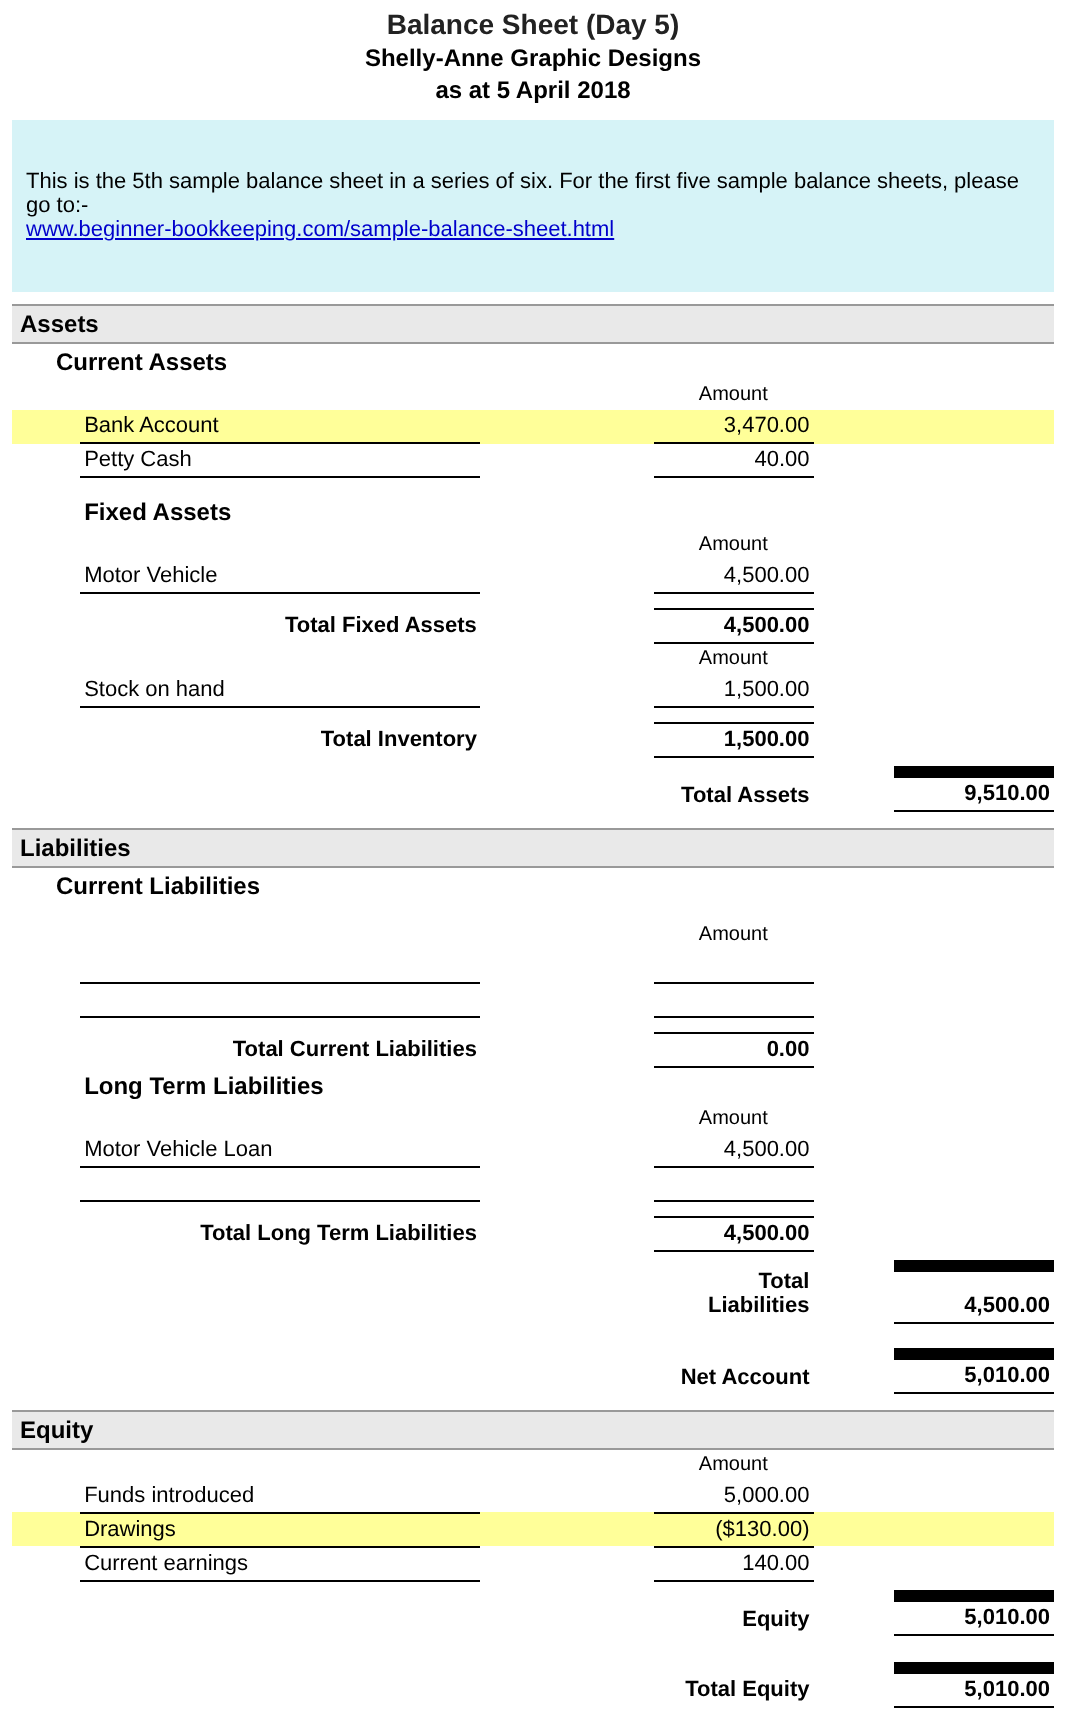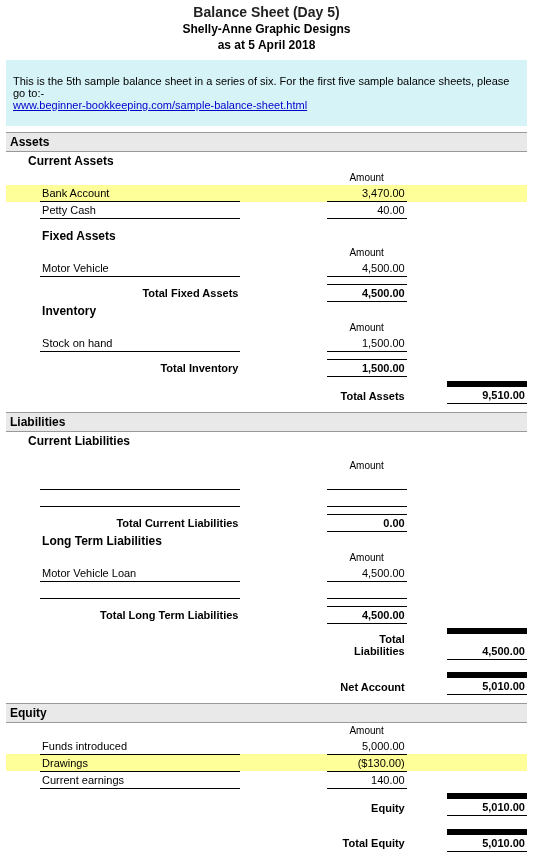--- a/index.html
+++ b/index.html
@@ -10,21 +10,21 @@
     color: #000;
     background: #fff;
     padding: 4px 6px 12px 6px;
   }
   .header { text-align: center; margin-bottom: 8px; }
   .header .title { font-weight: bold; font-size: 14px; color: #222; }
   .header .subtitle { font-weight: bold; font-size: 12px; margin-top: 2px; }
   .header .date { font-weight: bold; font-size: 12px; margin-top: 2px; }
   .note-box {
     background: #d6f3f7;
-    padding: 14px 6px;
+    padding: 24px 6px;
     font-size: 11px;
     border: 1px solid #d6f3f7;
     margin-bottom: 6px;
   }
   .note-box a { color: #0000cc; text-decoration: underline; }
   .section-head {
     font-weight: bold;
     background: #e9e9e9;
     border-top: 1px solid #999;
     border-bottom: 1px solid #999;
@@ -155,24 +155,20 @@
     <td></td>
         <td class="total-label">Total Fixed Assets</td>
     <td></td>
         <td class="total-val">4,500.00</td>
         <td></td>
         <td></td>
   </tr>
 
   <tr class="row">
         <td></td>
-        <td colspan="5" style="font-weight:bold;font-size:12px;">Inventory</td>
-      </tr>
-  <tr class="row">
-        <td></td>
         <td></td>
         <td></td>
         <td class="amount-head">Amount</td>
         <td></td>
         <td></td>
       </tr>
   <tr class="row">
     <td></td>
         <td class="label underline-label">Stock on hand</td>
     <td></td>

